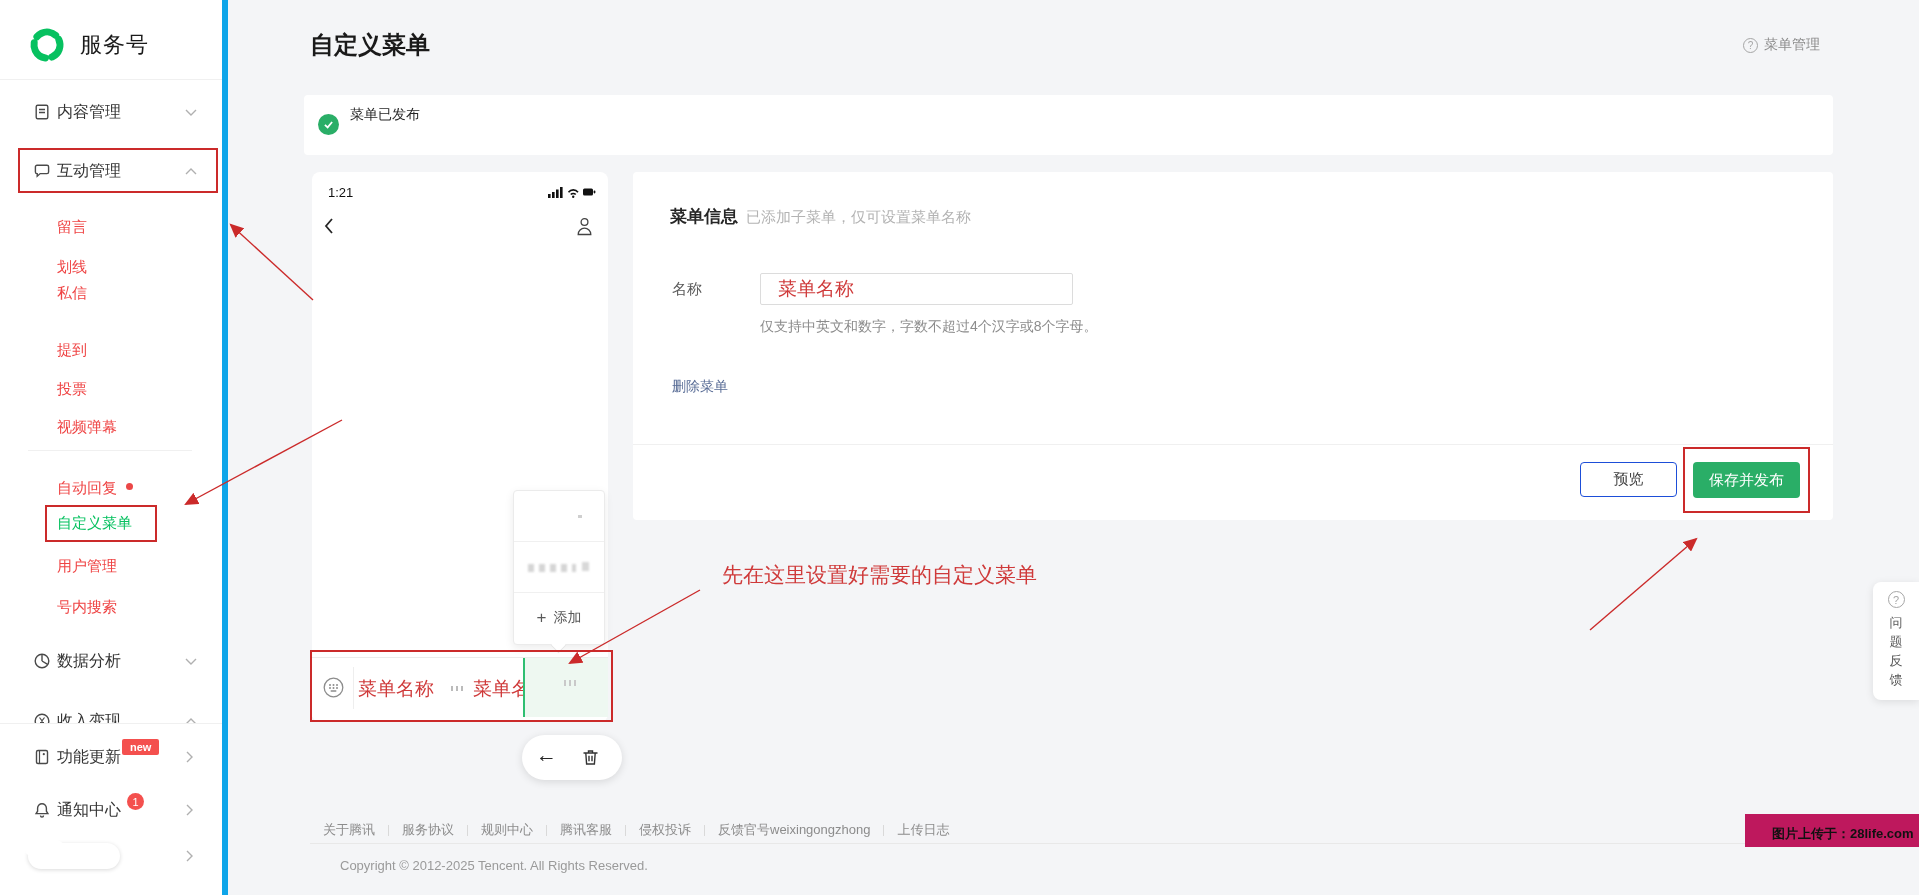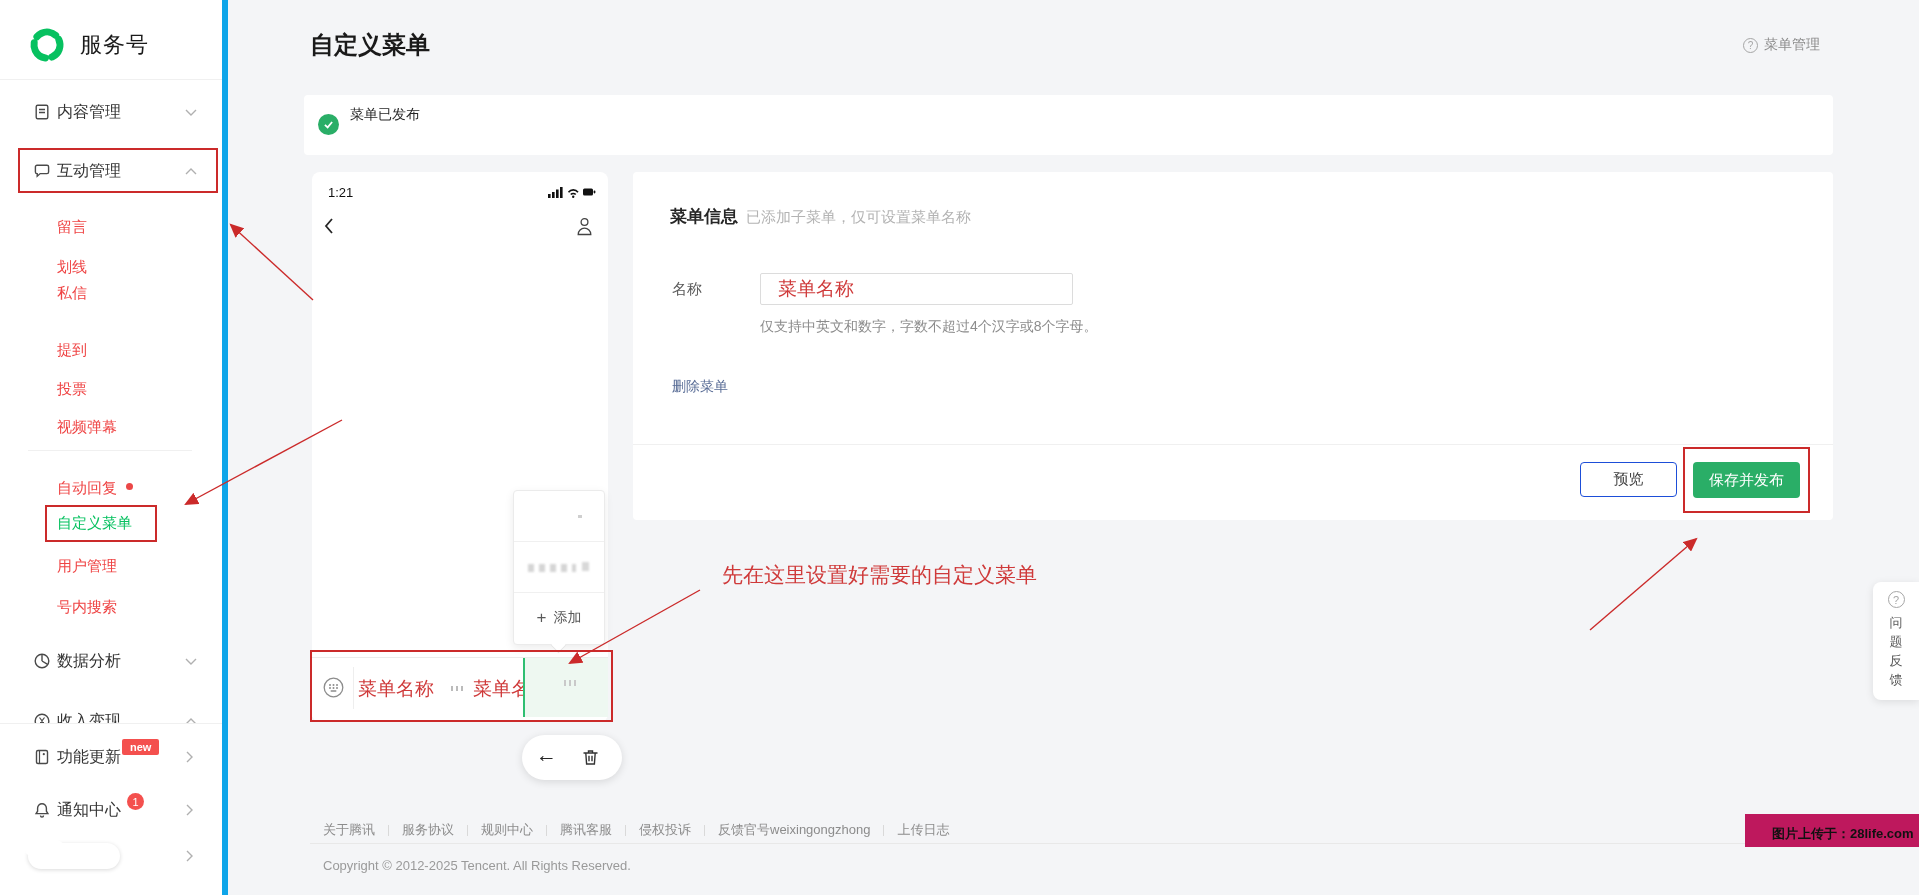--- a/index.html
+++ b/index.html
@@ -80,21 +80,21 @@
   #annot-tip { position:absolute; left:722px; top:561px; font-family:"Liberation Serif","DejaVu Serif",serif; font-size:21px; color:#cf3a3a; z-index:5; }
   #arrows { position:absolute; left:0; top:0; width:1919px; height:895px; z-index:6; pointer-events:none; }
 
   
   #feedback { position:absolute; left:1873px; top:582px; width:46px; height:118px; background:#fff; border-radius:8px 0 0 8px; box-shadow:0 2px 8px rgba(0,0,0,0.10); display:flex; flex-direction:column; align-items:center; padding-top:9px; cursor:pointer; z-index:4; }
   #feedback .vtext { margin-top:5px; font-size:13px; color:#595959; width:14px; line-height:19px; text-align:center; word-break:break-all; }
   #footer-links { position:absolute; left:323px; top:821px; display:flex; align-items:center; font-size:13px; color:#8c8c8c; }
   .flink { cursor:pointer; }
   .fsep { width:1px; height:11px; background:#d9d9d9; margin:0 13px; }
   #footer-div { position:absolute; left:310px; top:843px; width:1523px; height:1px; background:#e8e8e8; }
-  #copyright { position:absolute; left:323px; top:858px; font-size:13px; color:#9a9a9a; }
+  #copyright { position:absolute; left:340px; top:858px; font-size:13px; color:#9a9a9a; }
   #watermark { position:absolute; left:1745px; top:814px; width:174px; height:33px; background:#be185d; z-index:7; }
   #watermark span { position:absolute; left:27px; top:11px; font-size:13px; font-weight:bold; color:#111; white-space:nowrap; }
 
   svg.icon { display:block; }
 </style>
 </head>
 <body>
 
 <div id="sidebar">
   <div class="logo-row">

